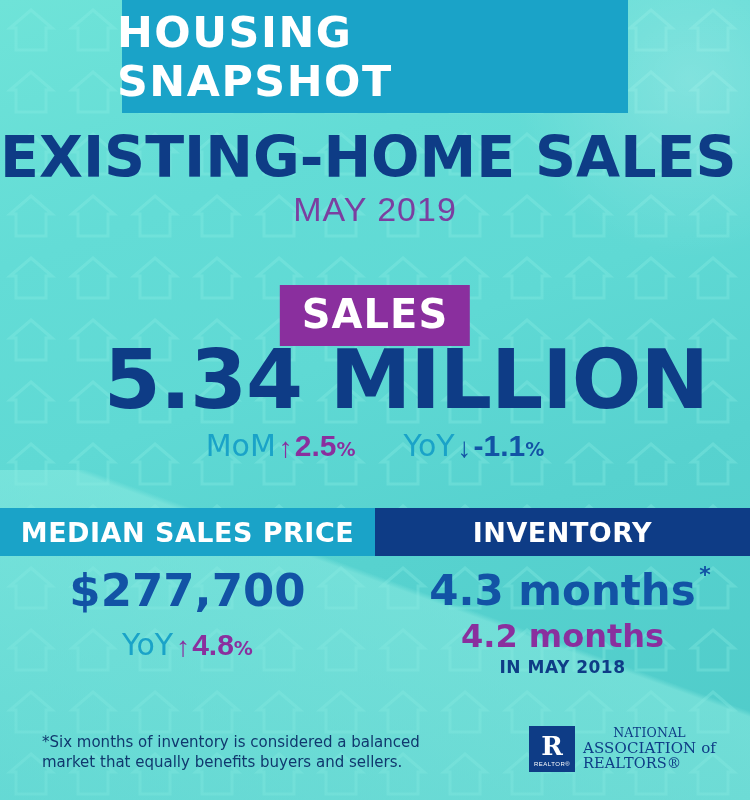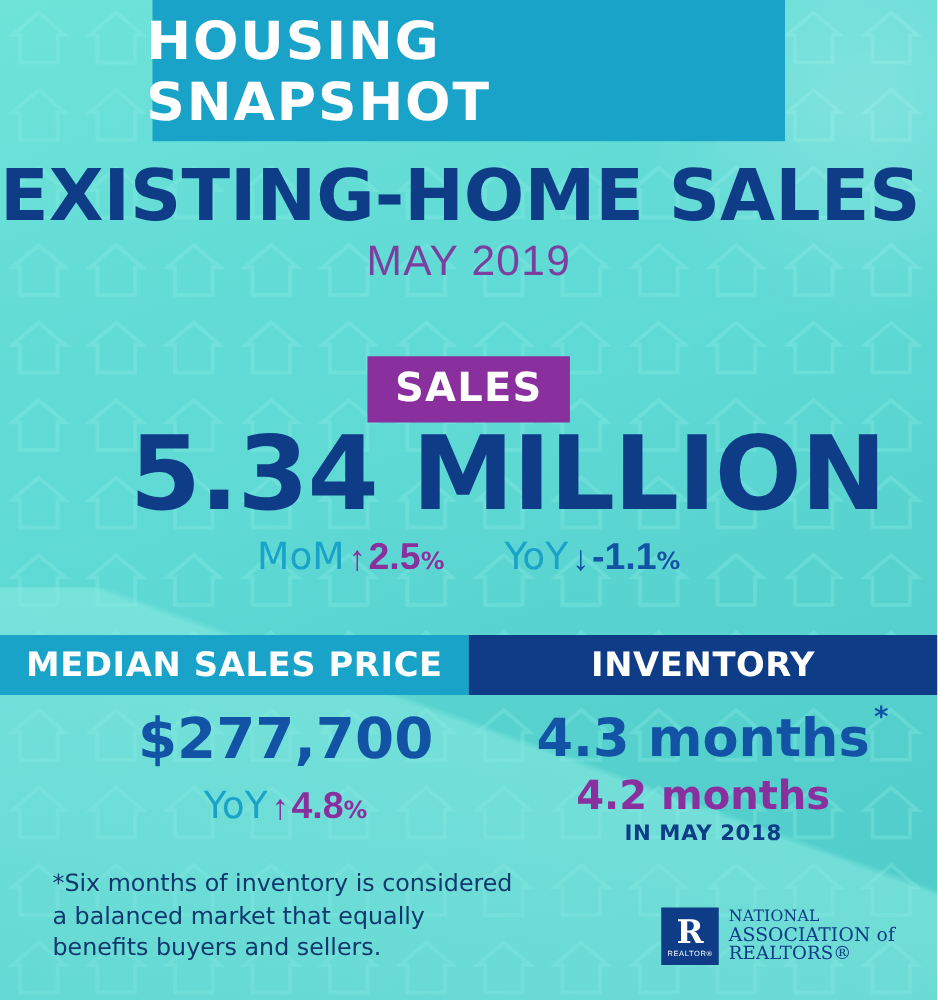--- a/index.html
+++ b/index.html
@@ -91,21 +91,21 @@
   }
 
   
   .sales-badge {
     position: absolute;
     top: 285px;
     left: 50%;
     transform: translateX(-50%);
     background: #8a2f9e;
     color: #ffffff;
-    font-size: 32px;
+    font-size: 40px;
     font-weight: bold;
     letter-spacing: 1px;
     padding: 6px 22px 9px 22px;
     font-family: "DejaVu Sans", sans-serif;
   }
   .sales-value {
     position: absolute;
     top: 332px;
     left: 0;
     width: 750px;
@@ -190,21 +190,21 @@
     background: #0e3c86;
   }
 
   
   .col {
     position: absolute;
     top: 560px;
     width: 375px;
     text-align: center;
   }
-  .col.left { left: 0; padding-left: 41px; }
+  .col.left { left: 0; }
   .col.right { left: 375px; }
 
   .price-value {
     color: #1253a5;
     font-size: 45px;
     font-weight: bold;
     font-family: "DejaVu Sans", sans-serif;
     margin-top: 4px;
   }
   .price-stat {
@@ -246,21 +246,21 @@
     margin-top: 2px;
   }
 
   
   .footnote {
     position: absolute;
     left: 42px;
     bottom: 28px;
     width: 380px;
     color: #10386e;
-    font-size: 19px;
+    font-size: 15px;
     line-height: 1.35;
     font-family: "DejaVu Sans", sans-serif;
   }
 
   
   .logo {
     position: absolute;
     right: 34px;
     bottom: 28px;
     display: flex;
@@ -287,21 +287,21 @@
   .logo-mark .rword {
     font-size: 6px;
     letter-spacing: 0.5px;
     margin-top: 2px;
   }
   .logo-text {
     color: #0e3c86;
     font-family: "DejaVu Serif", serif;
     line-height: 1.08;
   }
-  .logo-text .l1 { font-size: 12.5px; letter-spacing: 0.2px;}
+  .logo-text .l1 { font-size: 12.5px; letter-spacing: 0.2px; text-align: center;}
   .logo-text .l2 { font-size: 15px; letter-spacing: 0.1px;}
   .logo-text .l3 { font-size: 14.5px; letter-spacing: 0.1px;}
 </style>
 </head>
 <body>
 
 <div class="poster">
 
   <svg class="house-pattern" viewBox="0 0 750 800" preserveAspectRatio="none">
     <defs>

